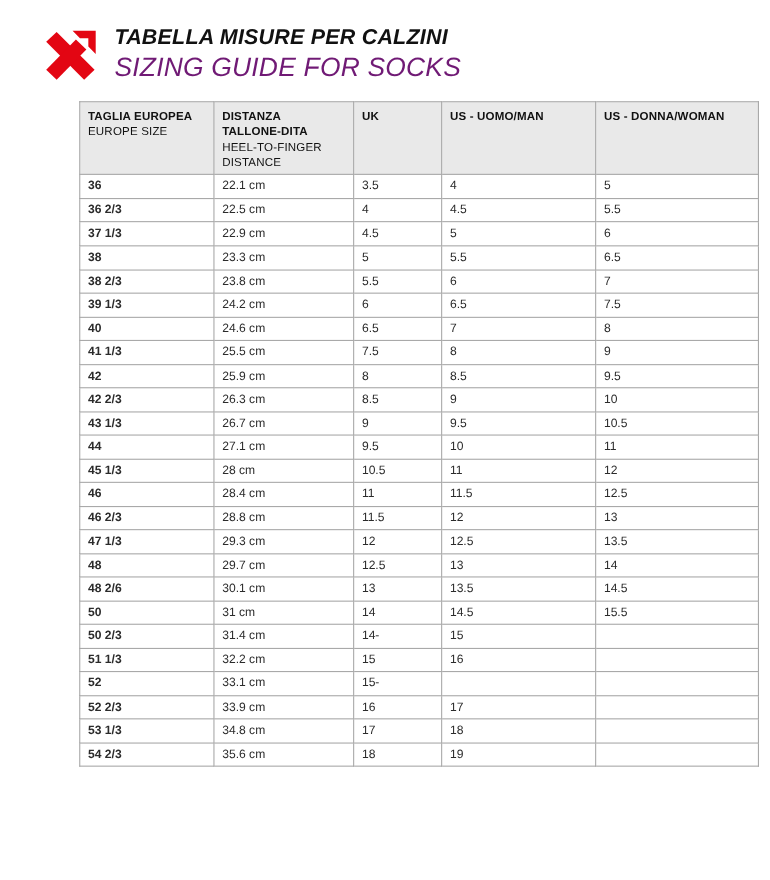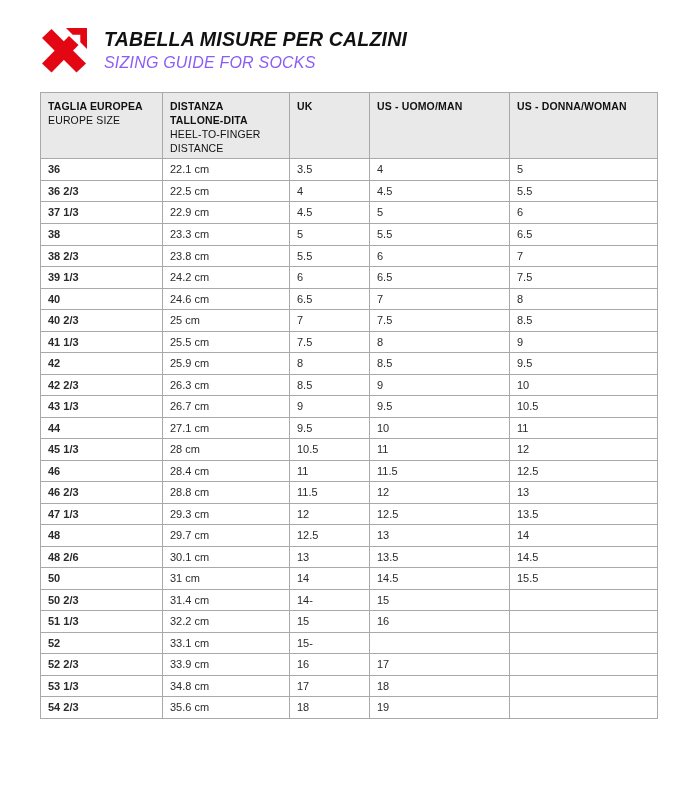--- a/index.html
+++ b/index.html
@@ -38,33 +38,34 @@
   }
   .title-main {
     font-size: 19.5px;
     font-weight: bold;
     letter-spacing: 0.2px;
     line-height: 1.15;
     color: #111111;
     white-space: nowrap;
   }
   .title-sub {
-    font-size: 16px;
+    font-size: 24px;
     font-weight: normal;
     letter-spacing: 0.2px;
     line-height: 1.2;
-    color: #8b5cf6;
+    color: #701a75;
     margin-top: 3px;
     white-space: nowrap;
   }
 
   
   .table-wrap {
     padding: 22px 43px 0 40px;
     box-sizing: border-box;
+    margin-left: 32px;
   }
   table.size-table {
     border-collapse: collapse;
     width: 617px;
     table-layout: fixed;
     background: #ffffff;
   }
   table.size-table th,
   table.size-table td {
     border: 1px solid #a9a9a9;
@@ -207,27 +208,20 @@
           <td>7.5</td>
         </tr>
         <tr>
           <td class="col-eu">40</td>
           <td>24.6 cm</td>
           <td>6.5</td>
           <td>7</td>
           <td>8</td>
         </tr>
         <tr>
-          <td class="col-eu">40 2/3</td>
-          <td>25 cm</td>
-          <td>7</td>
-          <td>7.5</td>
-          <td>8.5</td>
-        </tr>
-        <tr>
           <td class="col-eu">41 1/3</td>
           <td>25.5 cm</td>
           <td>7.5</td>
           <td>8</td>
           <td>9</td>
         </tr>
         <tr>
           <td class="col-eu">42</td>
           <td>25.9 cm</td>
           <td>8</td>

